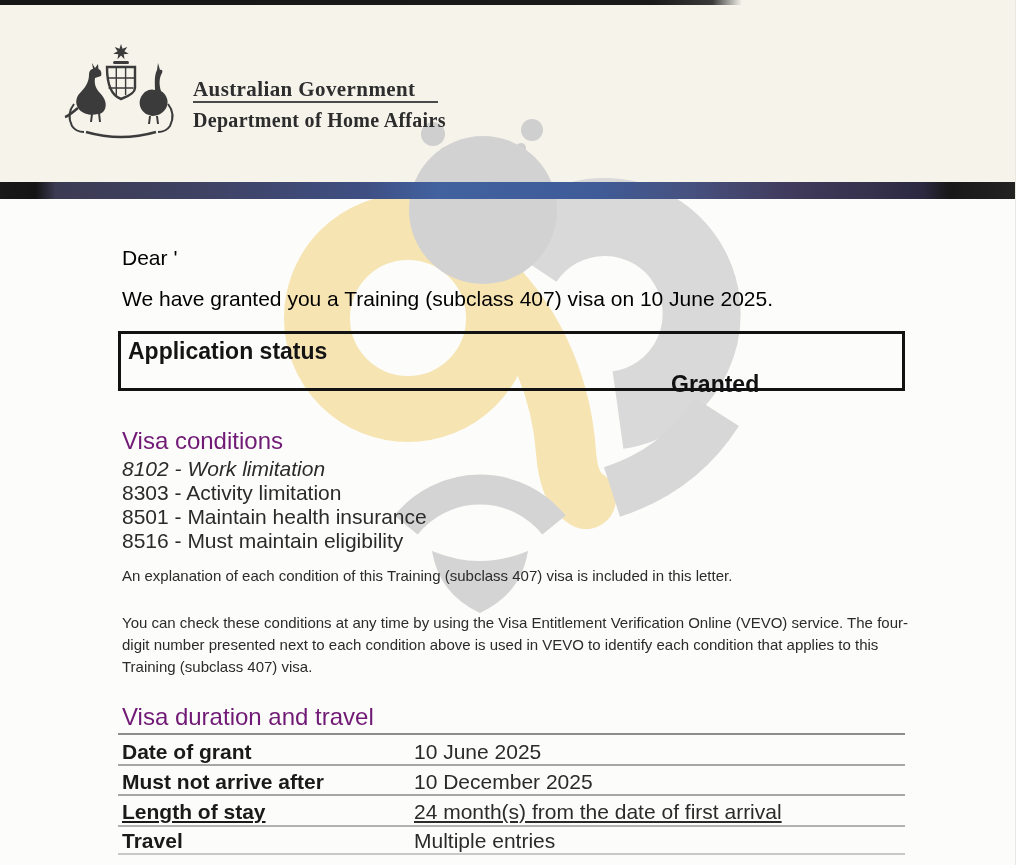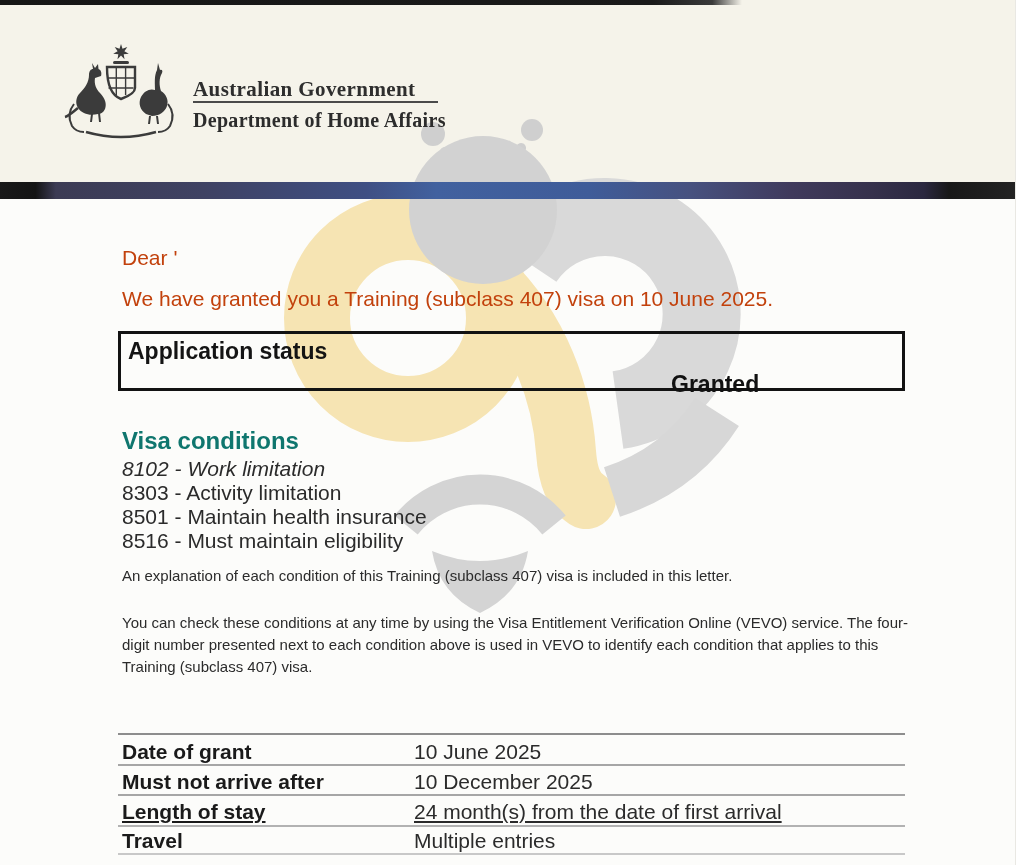--- a/index.html
+++ b/index.html
@@ -33,31 +33,31 @@
   
   .watermark{ position:absolute; inset:0; z-index:1; pointer-events:none; }
   .wm-latin{ position:absolute; left:126px; top:643px; font-size:64px; font-weight:bold;
     letter-spacing:3px; color:#dedede; white-space:nowrap; }
   .wm-cjk{ position:absolute; left:296px; top:726px; font-size:62px; font-weight:bold;
     letter-spacing:-2px; color:#dcdcdc; white-space:nowrap;
     font-family:"DejaVu Sans", sans-serif; }
 
   
   .content{ position:absolute; inset:0; z-index:2; }
-  .line{ position:absolute; white-space:nowrap; font-size:21px; color:#c2410c; }
+  .line{ position:absolute; white-space:nowrap; font-size:21px; color:#000000; }
   .salutation{ left:122px; top:246px; }
   .intro{ left:122px; top:287px; }
 
   .status-box{ position:absolute; left:118px; top:331px; width:787px; height:60px;
     border:3px solid #121212; }
   .status-title{ position:absolute; left:7px; top:4px; font-size:23px; font-weight:bold; color:#141414; }
   .status-label{ position:absolute; left:6px; top:37px; font-size:23px; color:#262626; }
   .status-value{ position:absolute; left:550px; top:37px; font-size:23px; font-weight:bold; color:#111; }
 
-  .section-heading{ position:absolute; left:122px; font-size:24px; font-weight:bold; color:#0f766e; white-space:nowrap; }
+  .section-heading{ position:absolute; left:122px; font-size:24px; font-weight:normal; color:#701a75; white-space:nowrap; }
   .h-conditions{ top:427px; }
   .h-duration{ top:703px; }
 
   .cond{ position:absolute; left:122px; font-size:21px; color:#2b2b2b; white-space:nowrap; }
   .cond0{ top:457px;font-style:italic; } .cond1{ top:481px; } .cond2{ top:505px; } .cond3{ top:529px; }
 
   .para{ position:absolute; left:122px; font-size:15px; line-height:22px; color:#2b2b2b; }
   .para1{ top:565px; width:805px; }
   .para2{ top:612px; width:800px; }
 
@@ -146,20 +146,21 @@
 
     <div class="section-heading h-conditions">Visa conditions</div>
     <div class="cond cond0">8102 - Work limitation</div>
     <div class="cond cond1">8303 - Activity limitation</div>
     <div class="cond cond2">8501 - Maintain health insurance</div>
     <div class="cond cond3">8516 - Must maintain eligibility</div>
 
     <div class="para para1">An explanation of each condition of this Training (subclass 407) visa is included in this letter.</div>
     <div class="para para2">You can check these conditions at any time by using the Visa Entitlement Verification Online (VEVO) service. The four-digit number presented next to each condition above is used in VEVO to identify each condition that applies to this Training (subclass 407) visa.</div>
 
+    <div class="section-heading h-duration">Visa duration and travel</div>
 
     <div class="tbl-rule rule-top"></div>
     <div class="tbl-label row0">Date of grant</div>
     <div class="tbl-value row0">10 June 2025</div>
     <div class="tbl-rule rule-1"></div>
     <div class="tbl-label row1">Must not arrive after</div>
     <div class="tbl-value row1">10 December 2025</div>
     <div class="tbl-rule rule-2"></div>
     <div class="tbl-label row2">Length of stay</div>
     <div class="tbl-value row2">24 month(s) from the date of first arrival</div>

